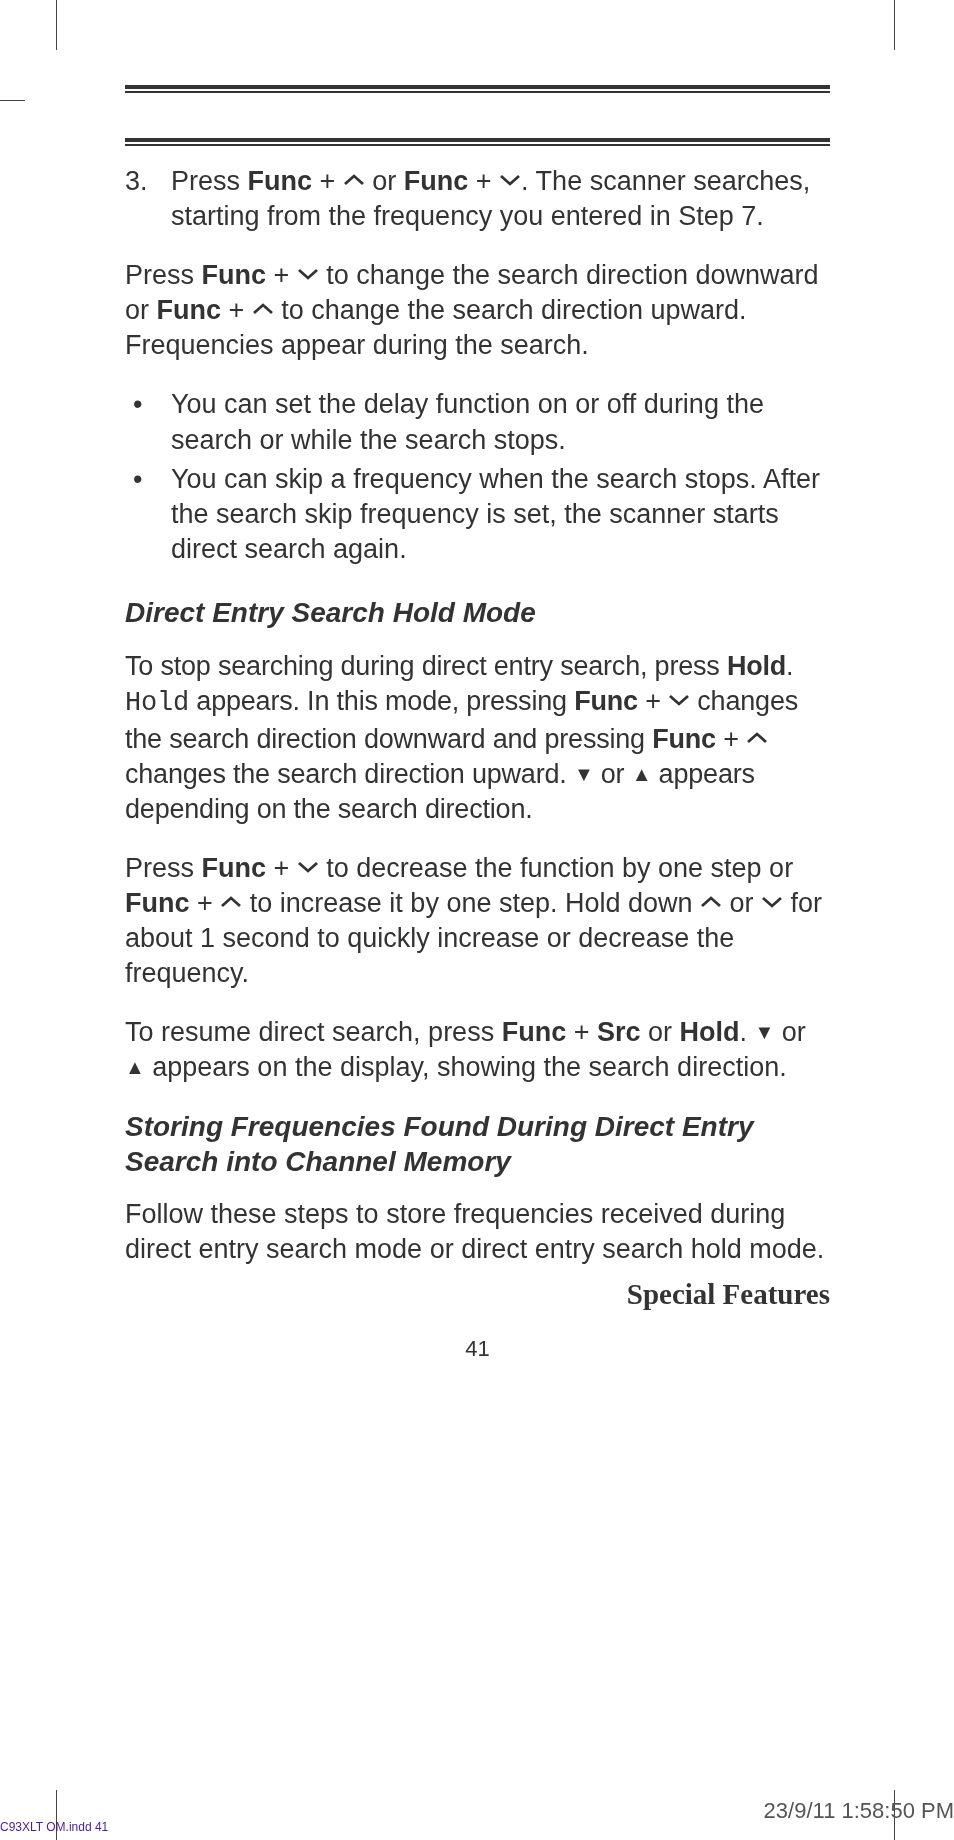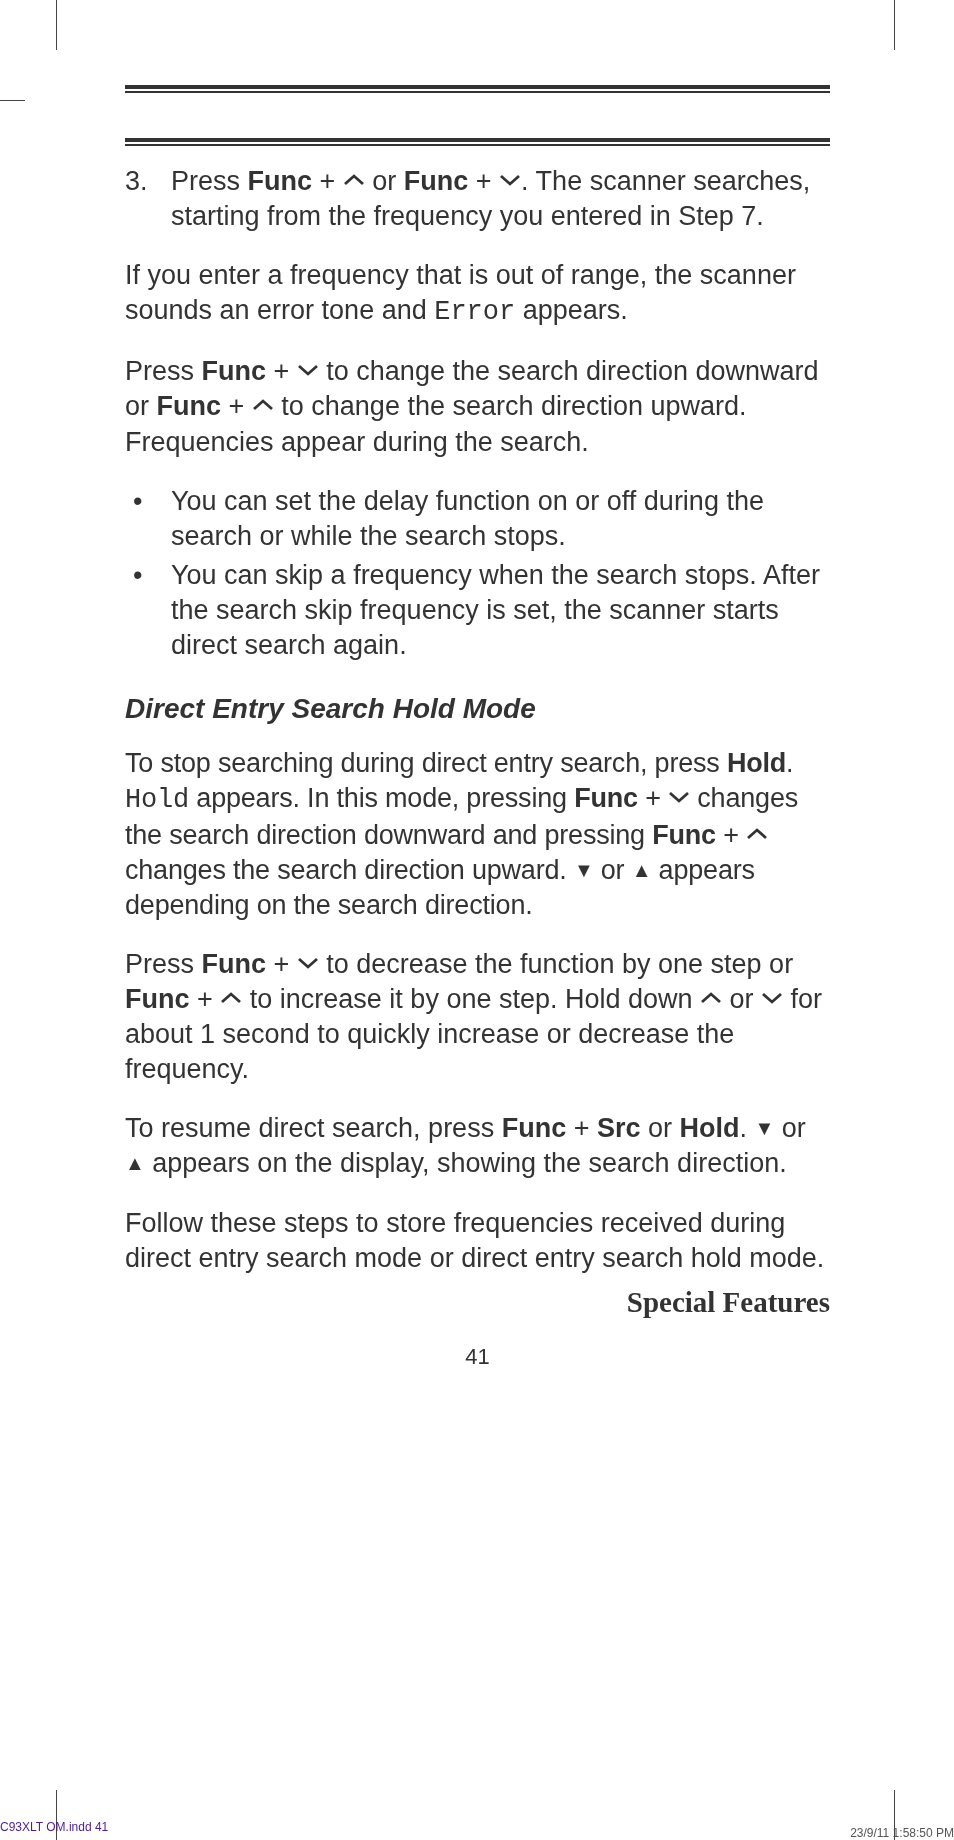--- a/index.html
+++ b/index.html
@@ -128,23 +128,23 @@
     position: absolute;
     left: 0;
     bottom: 6px;
     font-family: Arial, Helvetica, sans-serif;
     font-size: 12px;
     color: #4c1d95;
   }
   .footer-right {
     position: absolute;
     right: 0;
-    bottom: 0;
-    font-family: Arial, Helvetica, sans-serif;
-    font-size: 12px;
+    bottom: 16px;
+    font-family: Arial, Helvetica, sans-serif;
+    font-size: 22px;
     color: #555;
     margin-top: 8px;
   }
   .content-wrap {
     position: relative;
   }
 </style>
 </head>
 <body>
 
@@ -166,23 +166,20 @@
         <span>
           <span>Press </span><b>Func</b><span> + </span><span class="chev"><svg viewBox="0 0 22 14">
                 <polyline points="2,11 11,3 20,11"></polyline>
               </svg></span><span> or </span><b>Func</b><span> + </span><span class="chev"><svg viewBox="0 0 22 14">
                 <polyline points="2,3 11,11 20,3"></polyline>
               </svg></span><span>. The scanner searches, starting from the frequency you entered in Step 7.</span>
         </span>
       </li>
     </ol>
 
-    <p>
-      <span>If you enter a frequency that is out of range, the scanner sounds an error tone and </span><span class="mono">Error</span><span> appears.</span>
-    </p>
 
     <p>
       <span>Press </span><b>Func</b><span> + </span><span class="chev"><svg viewBox="0 0 22 14">
             <polyline points="2,3 11,11 20,3"></polyline>
           </svg></span><span> to change the search direction down­ward or </span><b>Func</b><span> + </span><span class="chev"><svg viewBox="0 0 22 14">
             <polyline points="2,11 11,3 20,11"></polyline>
           </svg></span><span> to change the search direction upward. Frequencies appear during the search.</span>
     </p>
 
 
@@ -216,20 +213,21 @@
             <polyline points="2,11 11,3 20,11"></polyline>
           </svg></span><span> or </span><span class="chev"><svg viewBox="0 0 22 14">
             <polyline points="2,3 11,11 20,3"></polyline>
           </svg></span><span> for about 1 second to quickly increase or decrease the frequency.</span>
     </p>
 
     <p>
       <span>To resume direct search, press </span><b>Func</b><span> + </span><b>Src</b><span> or </span><b>Hold</b><span>. </span><span style="font-size:20px; position:relative; top:-2px;">▼</span><span> or </span><span style="font-size:20px; position:relative; top:-2px;">▲</span><span> appears on the display, showing the search direction.</span>
     </p>
 
+    <h2 class="sect" style="line-height:1.25;">Storing Frequencies Found During Direct Entry Search into Channel Memory</h2>
 
     <p style="margin-bottom:16px;">Follow these steps to store frequencies received during direct entry search mode or direct entry search hold mode.</p>
 
     <div class="sec-title">Special Features</div>
     <div class="page-num">41</div>
   </div>
 </div>
 
 <div class="footer-left">C93XLT OM.indd   41</div>
 <div class="footer-right">23/9/11   1:58:50 PM</div>

